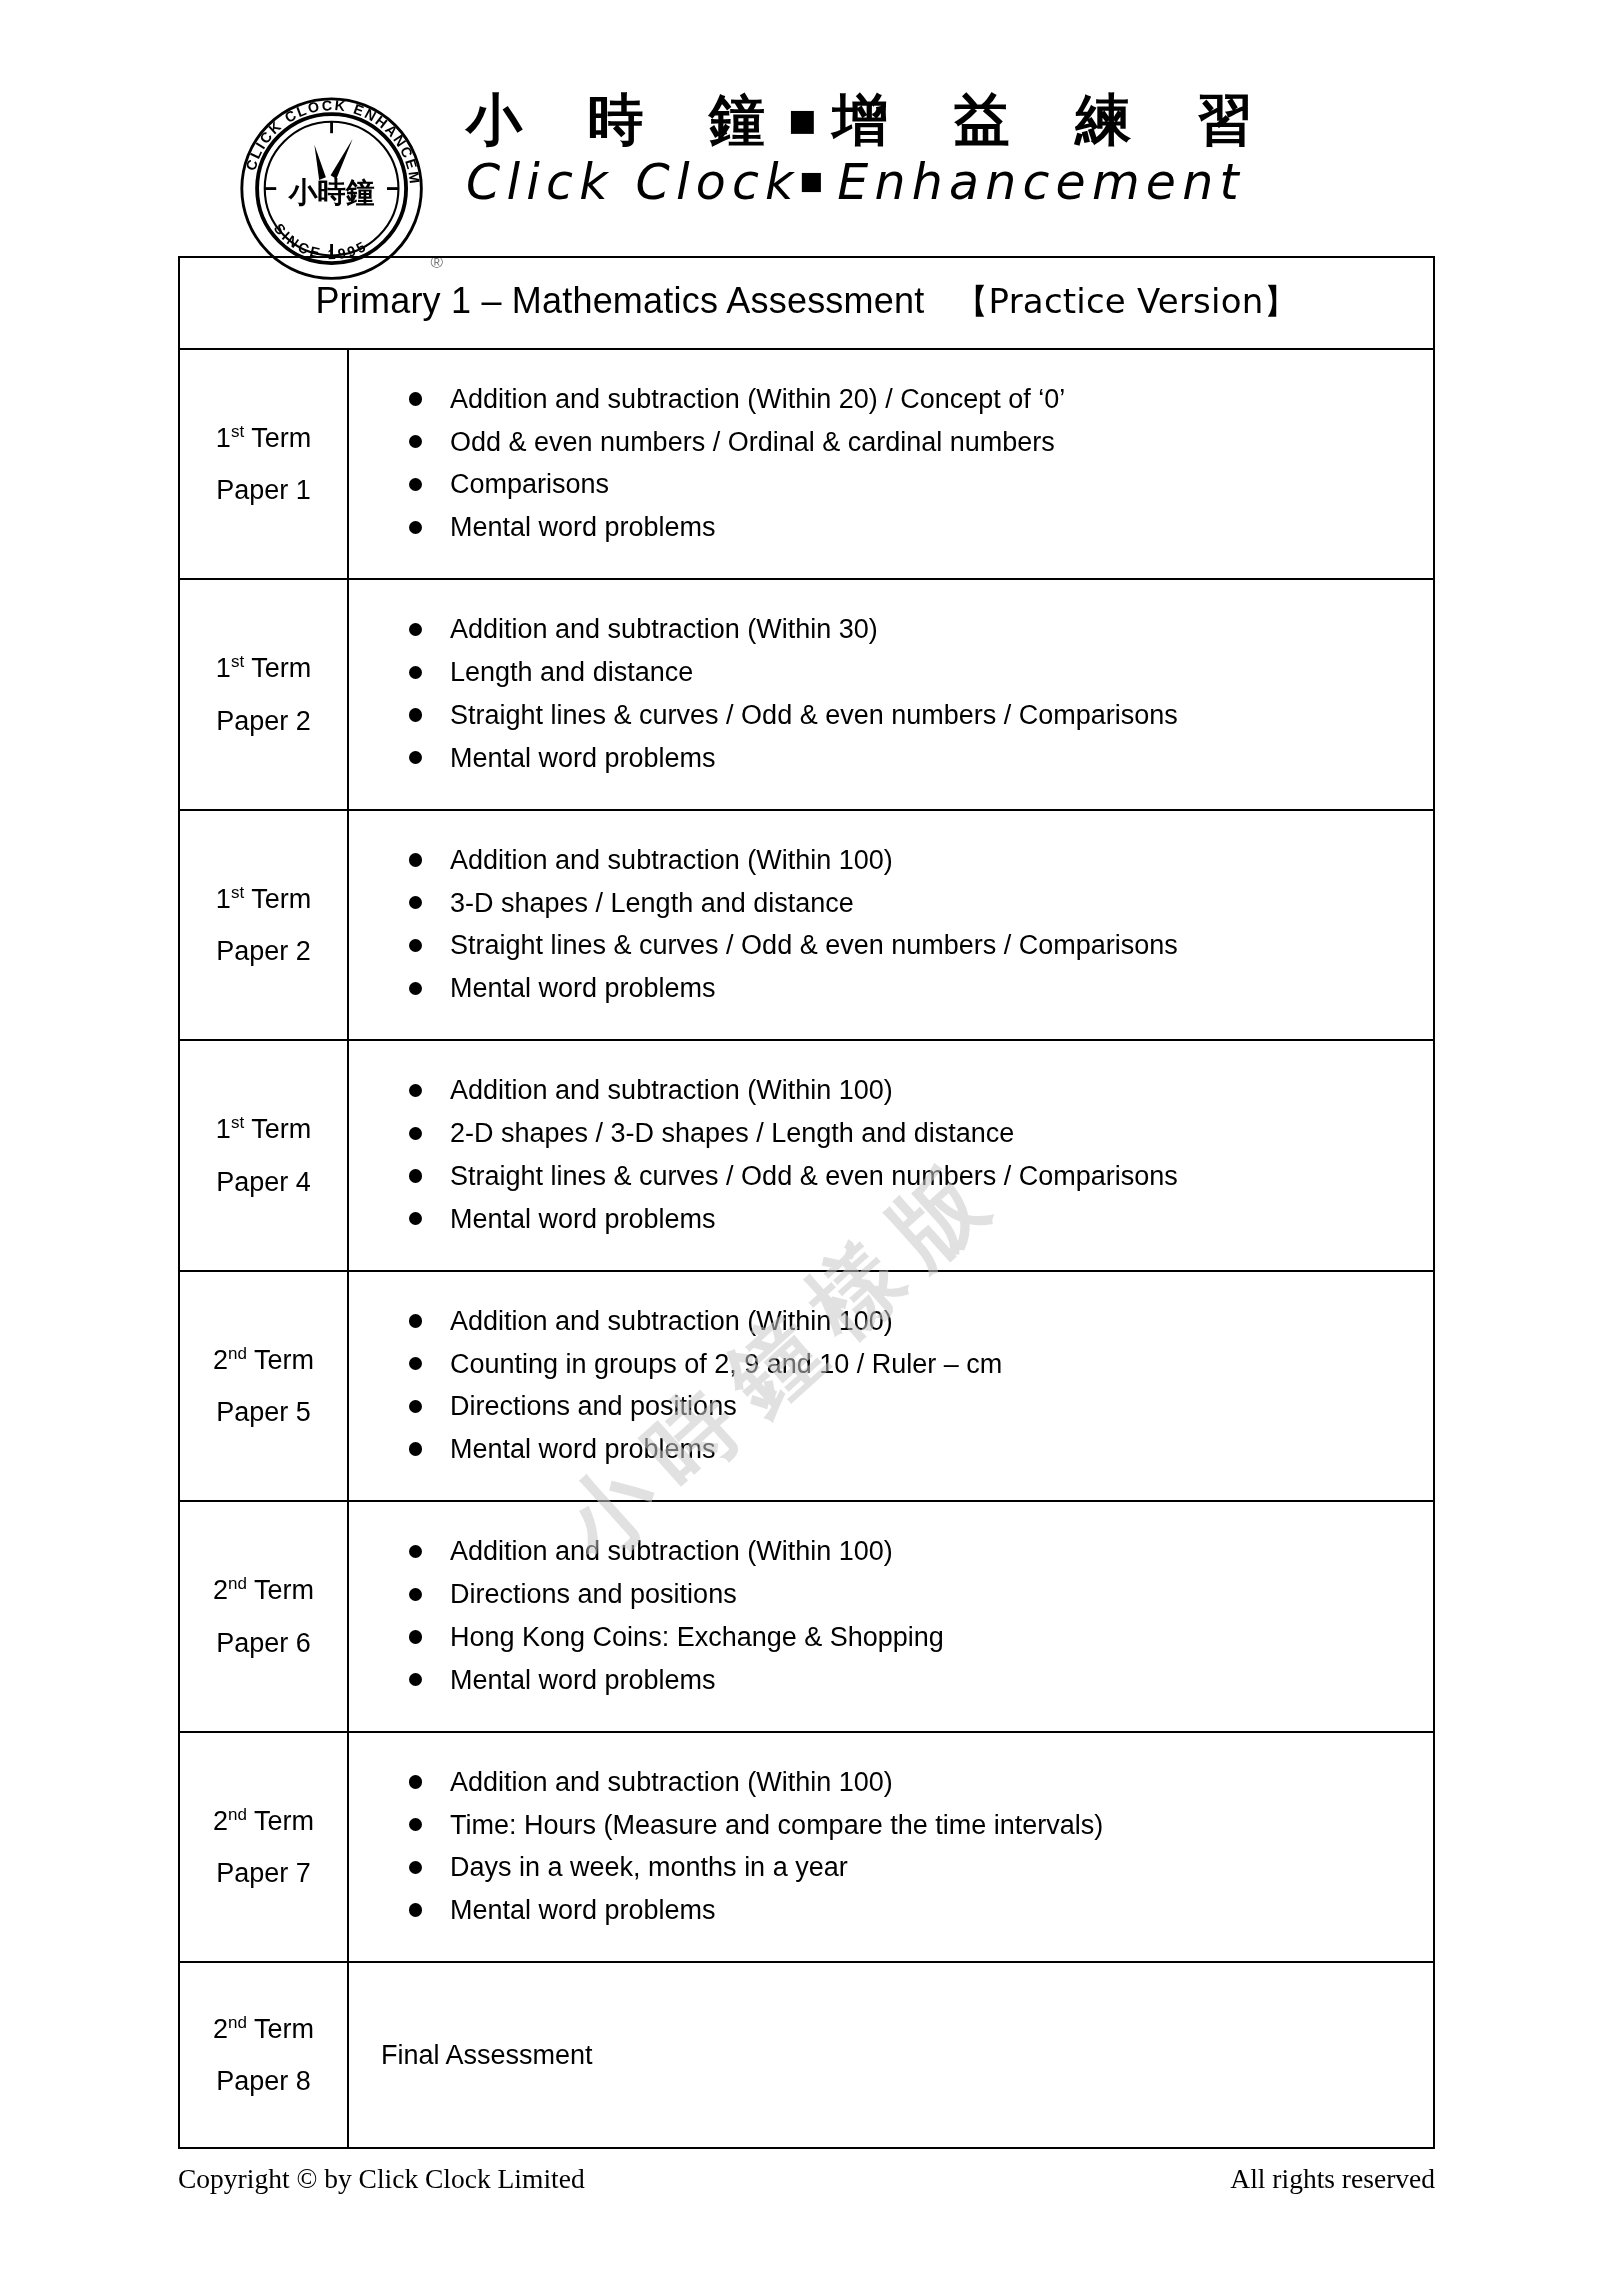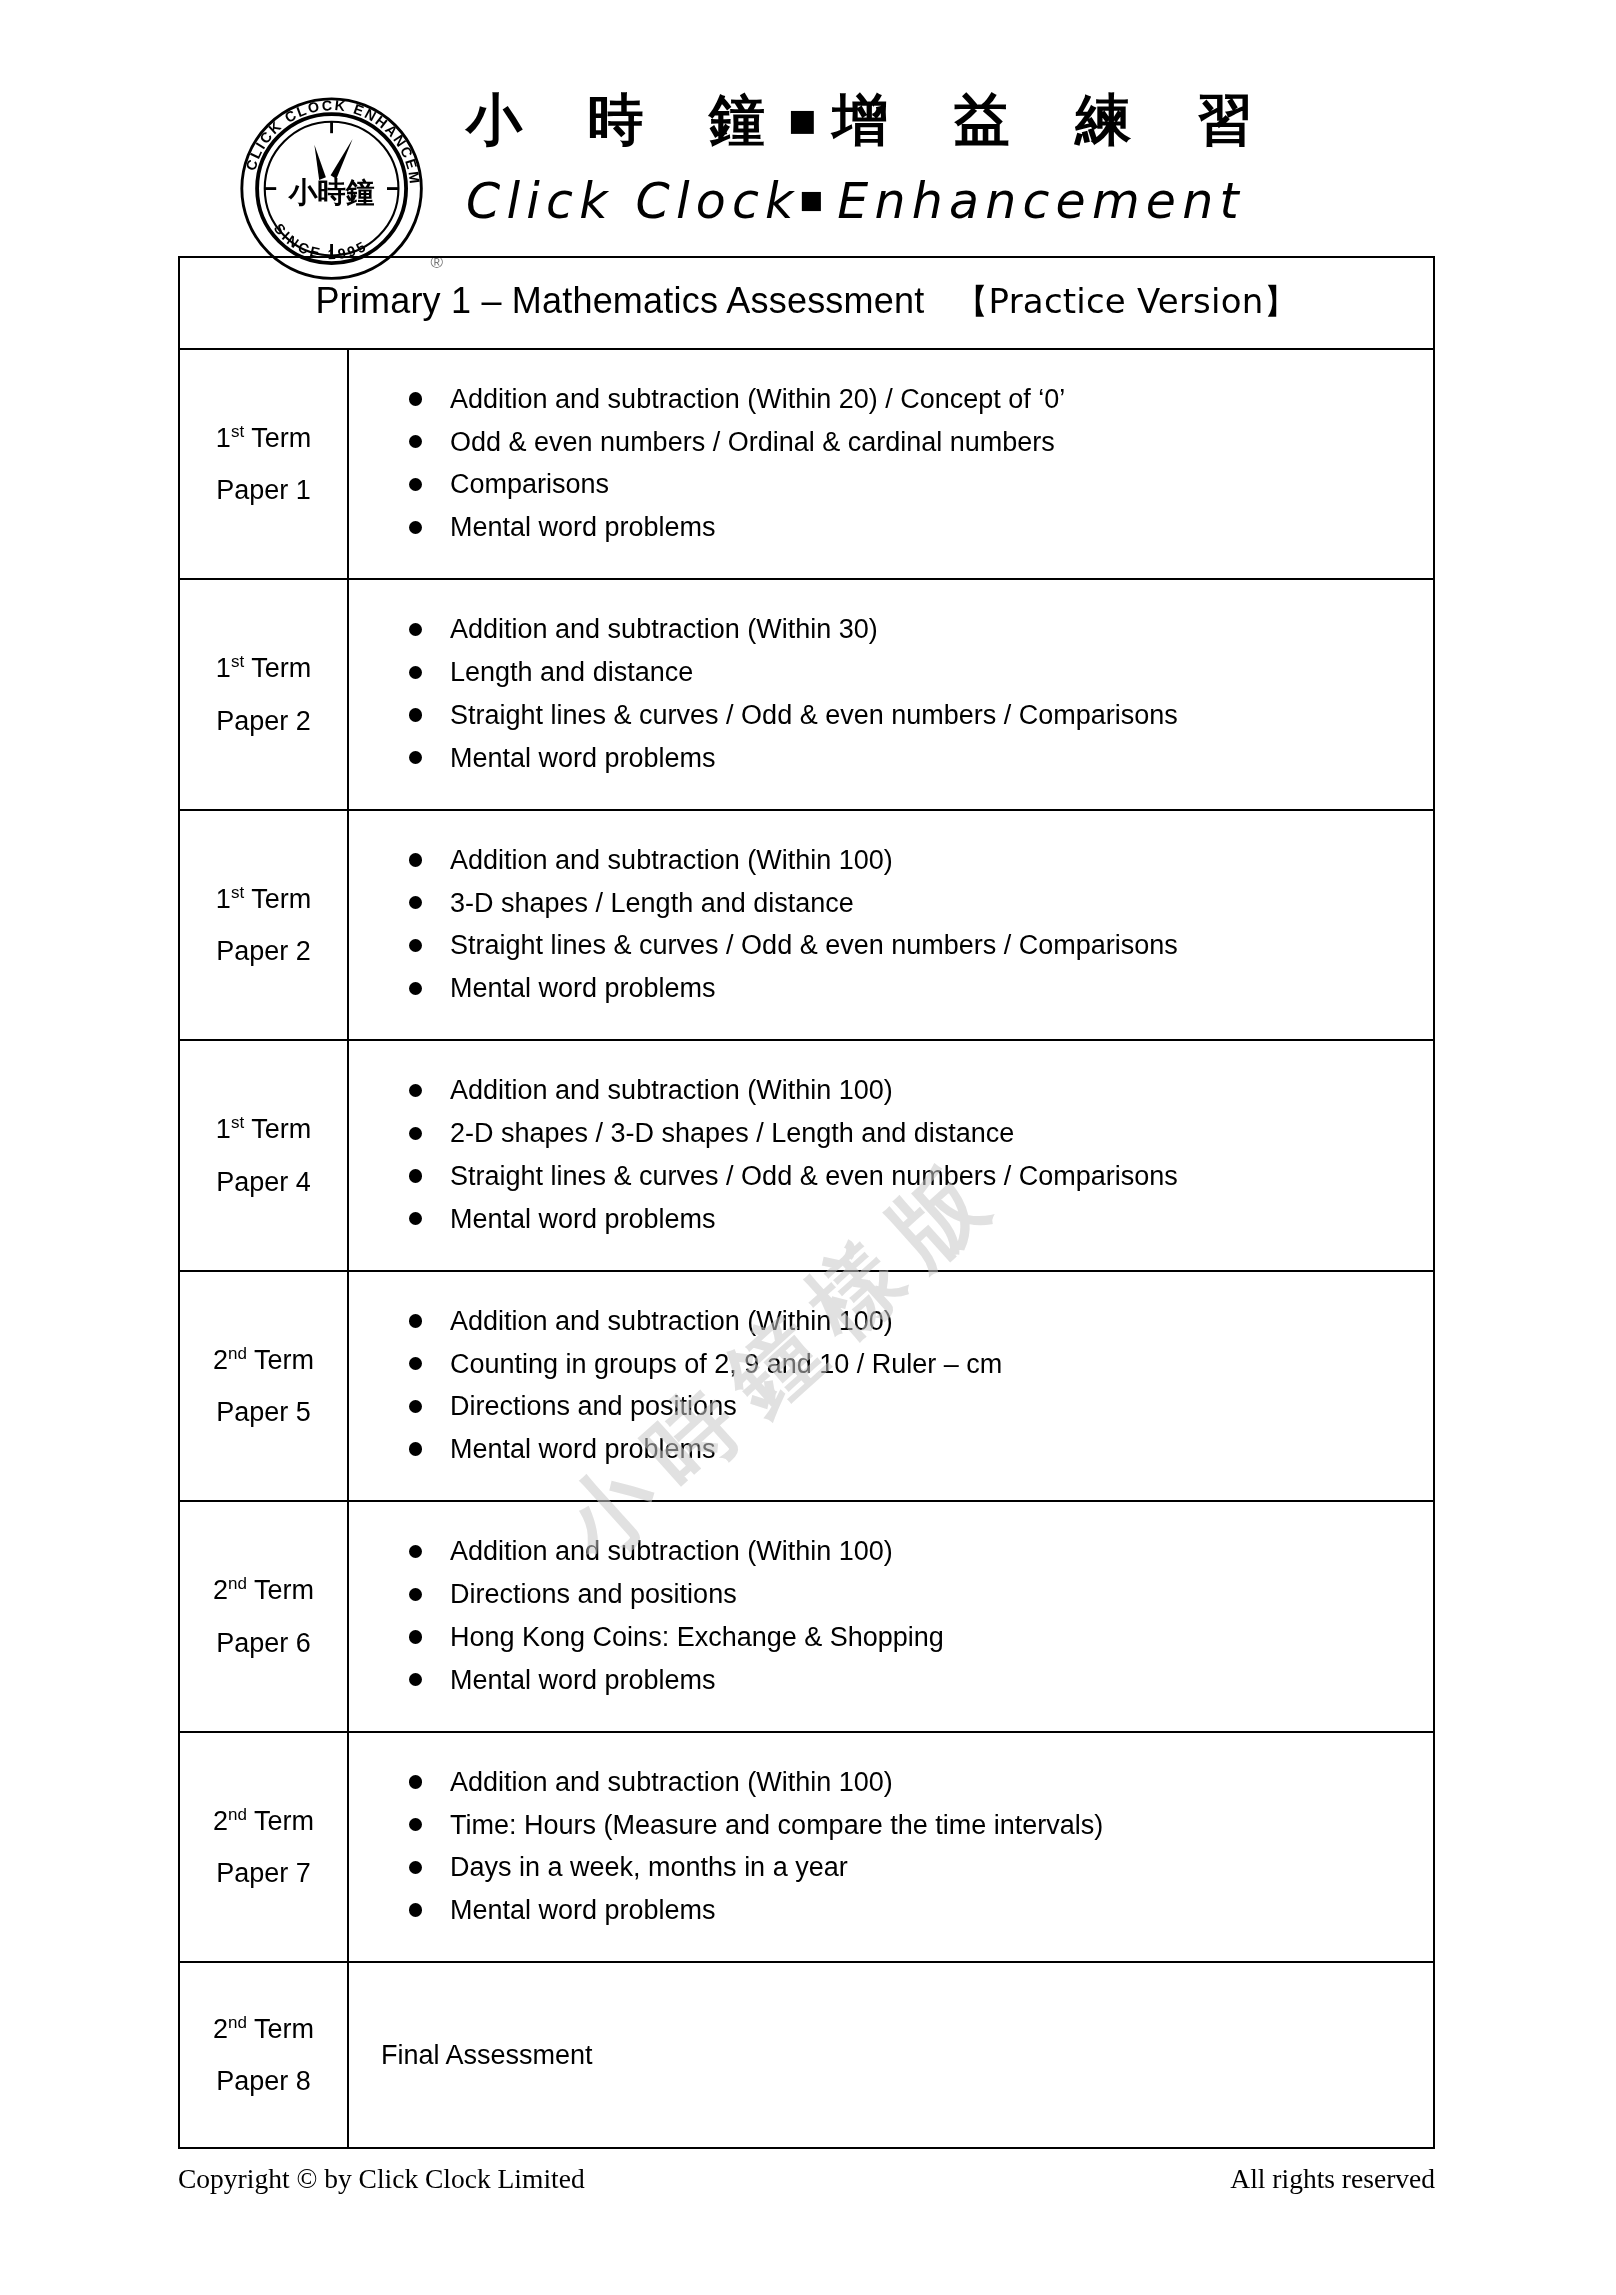--- a/index.html
+++ b/index.html
@@ -59,21 +59,21 @@
     letter-spacing: 16px;
   }
   .brand-en {
     font-family: "DejaVu Sans", sans-serif;
     font-size: 49px;
     font-weight: 400;
     font-style: italic;
     letter-spacing: 6.2px;
     line-height: 1.15;
     white-space: nowrap;
-    margin-top: 20px;
+    margin-top: 1px;
   }
   .brand-en .sq {
     font-style: normal;
     font-size: 25px;
     vertical-align: 9.8px;
     letter-spacing: 14px;
   }
 
   
   .tbl-wrap {

